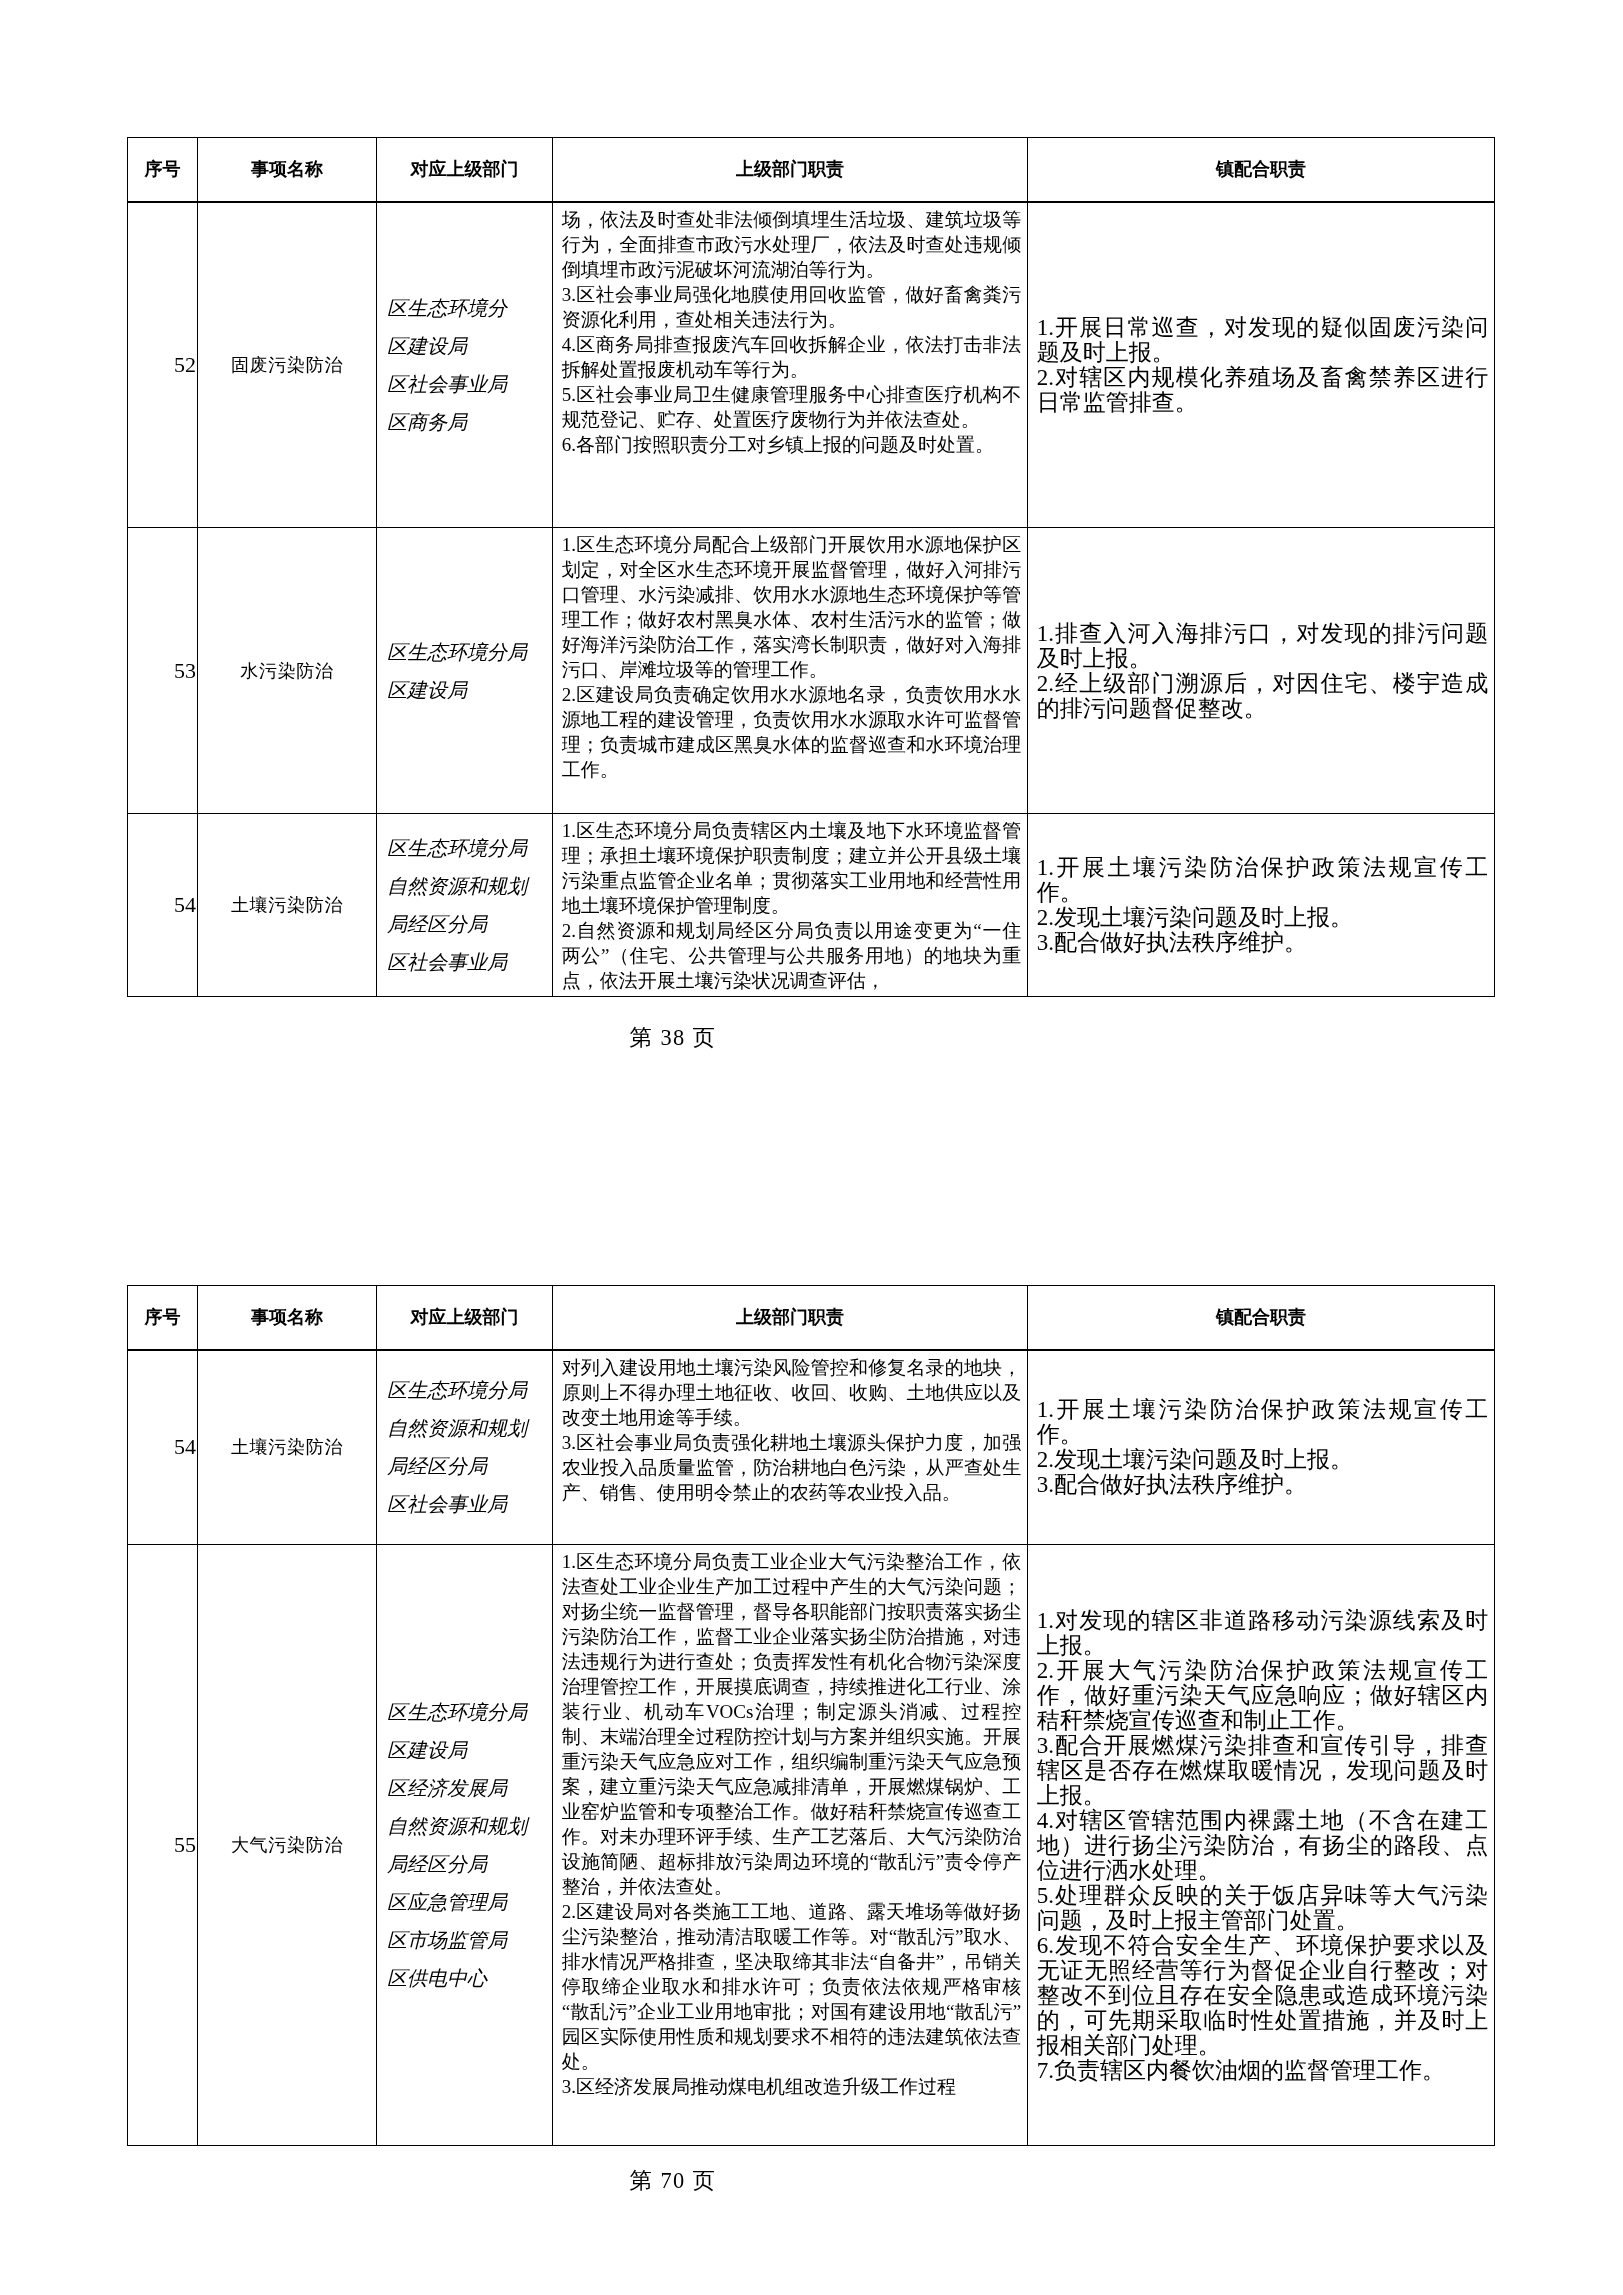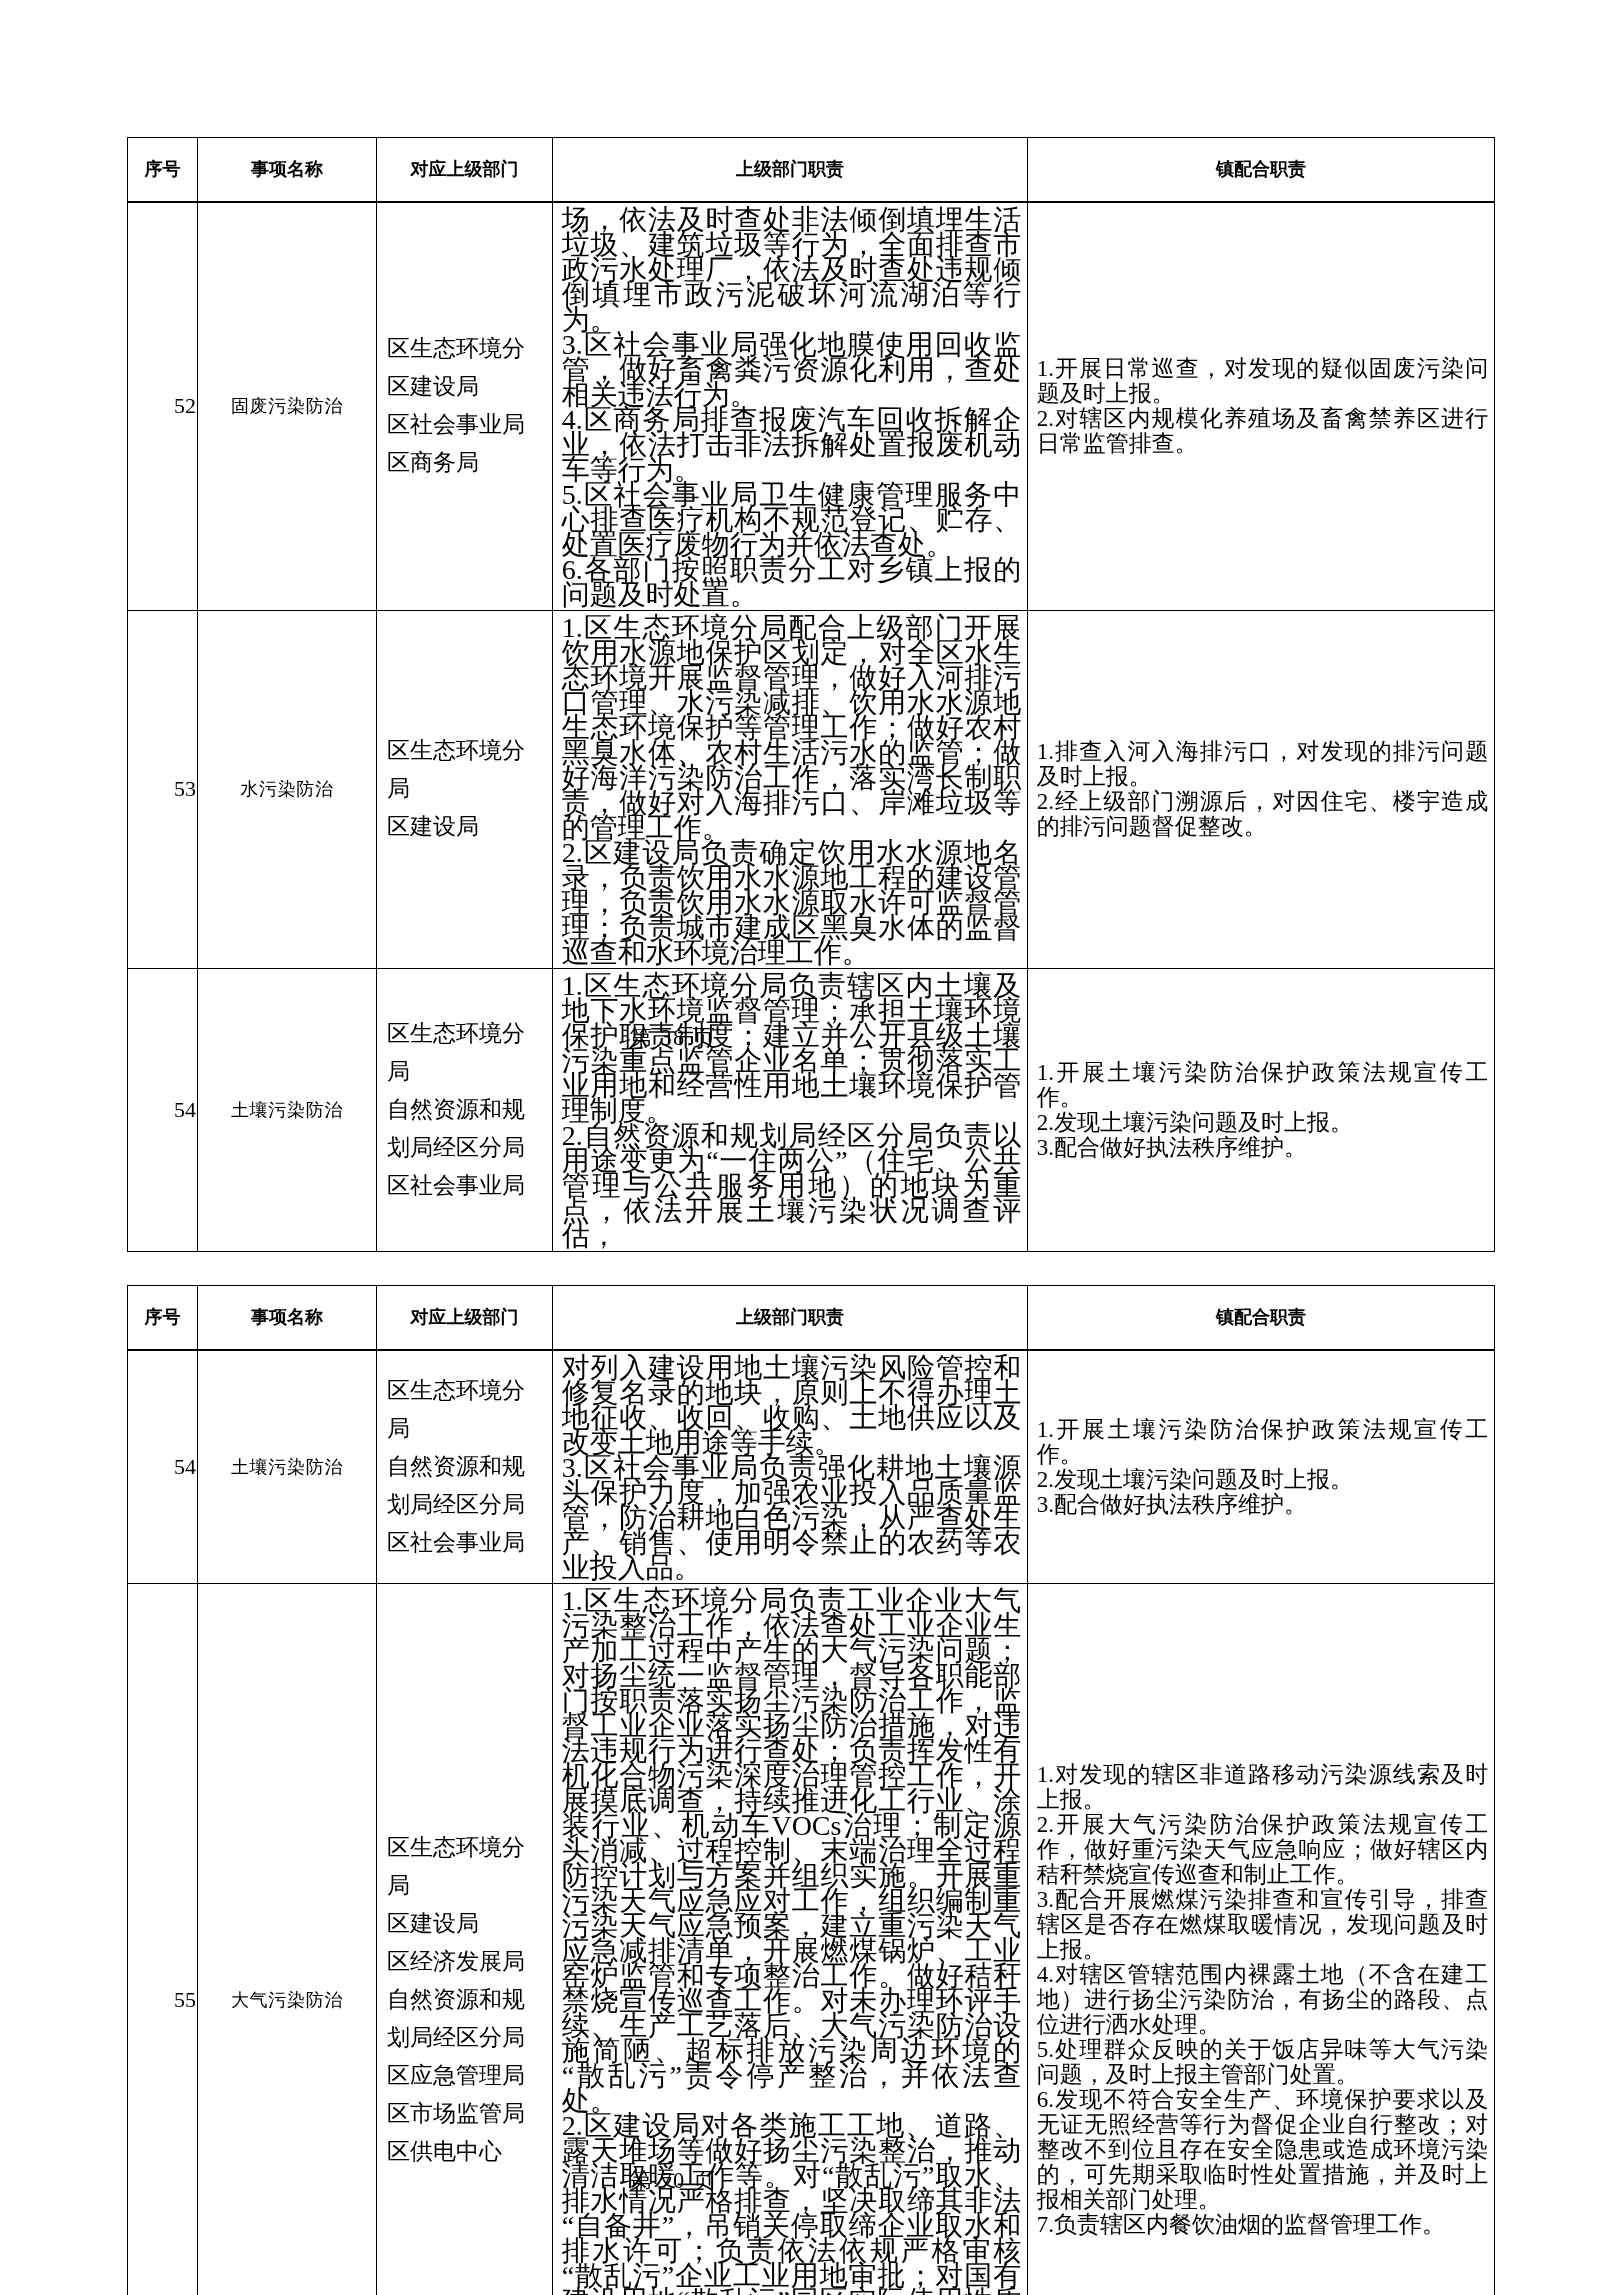--- a/index.html
+++ b/index.html
@@ -46,30 +46,31 @@
     text-align:right;
     font-size:22px;
   }
   td.name-cell{
     text-align:center;
     font-size:18px;
     letter-spacing:0.7px;
   }
   td.dept-cell{
     padding:0 5.8px 0 10px;
-    font-size:23px;
+    font-size:20px;
+    font-style:italic;
   }
   td.dept-cell .line{
     line-height:38px;
     white-space:normal;
   }
   td.duty-cell{
     vertical-align:top;
     padding:4.3px 5.8px 2.9px 8.7px;
-    font-size:28px;
+    font-size:19px;
   }
   td.duty-cell .para{
     line-height:25px;
     text-align:justify;
     text-justify:inter-ideograph;
   }
   td.town-cell{
     padding:2.9px 5.8px 2.9px 8.7px;
     font-size:23px;
   }

